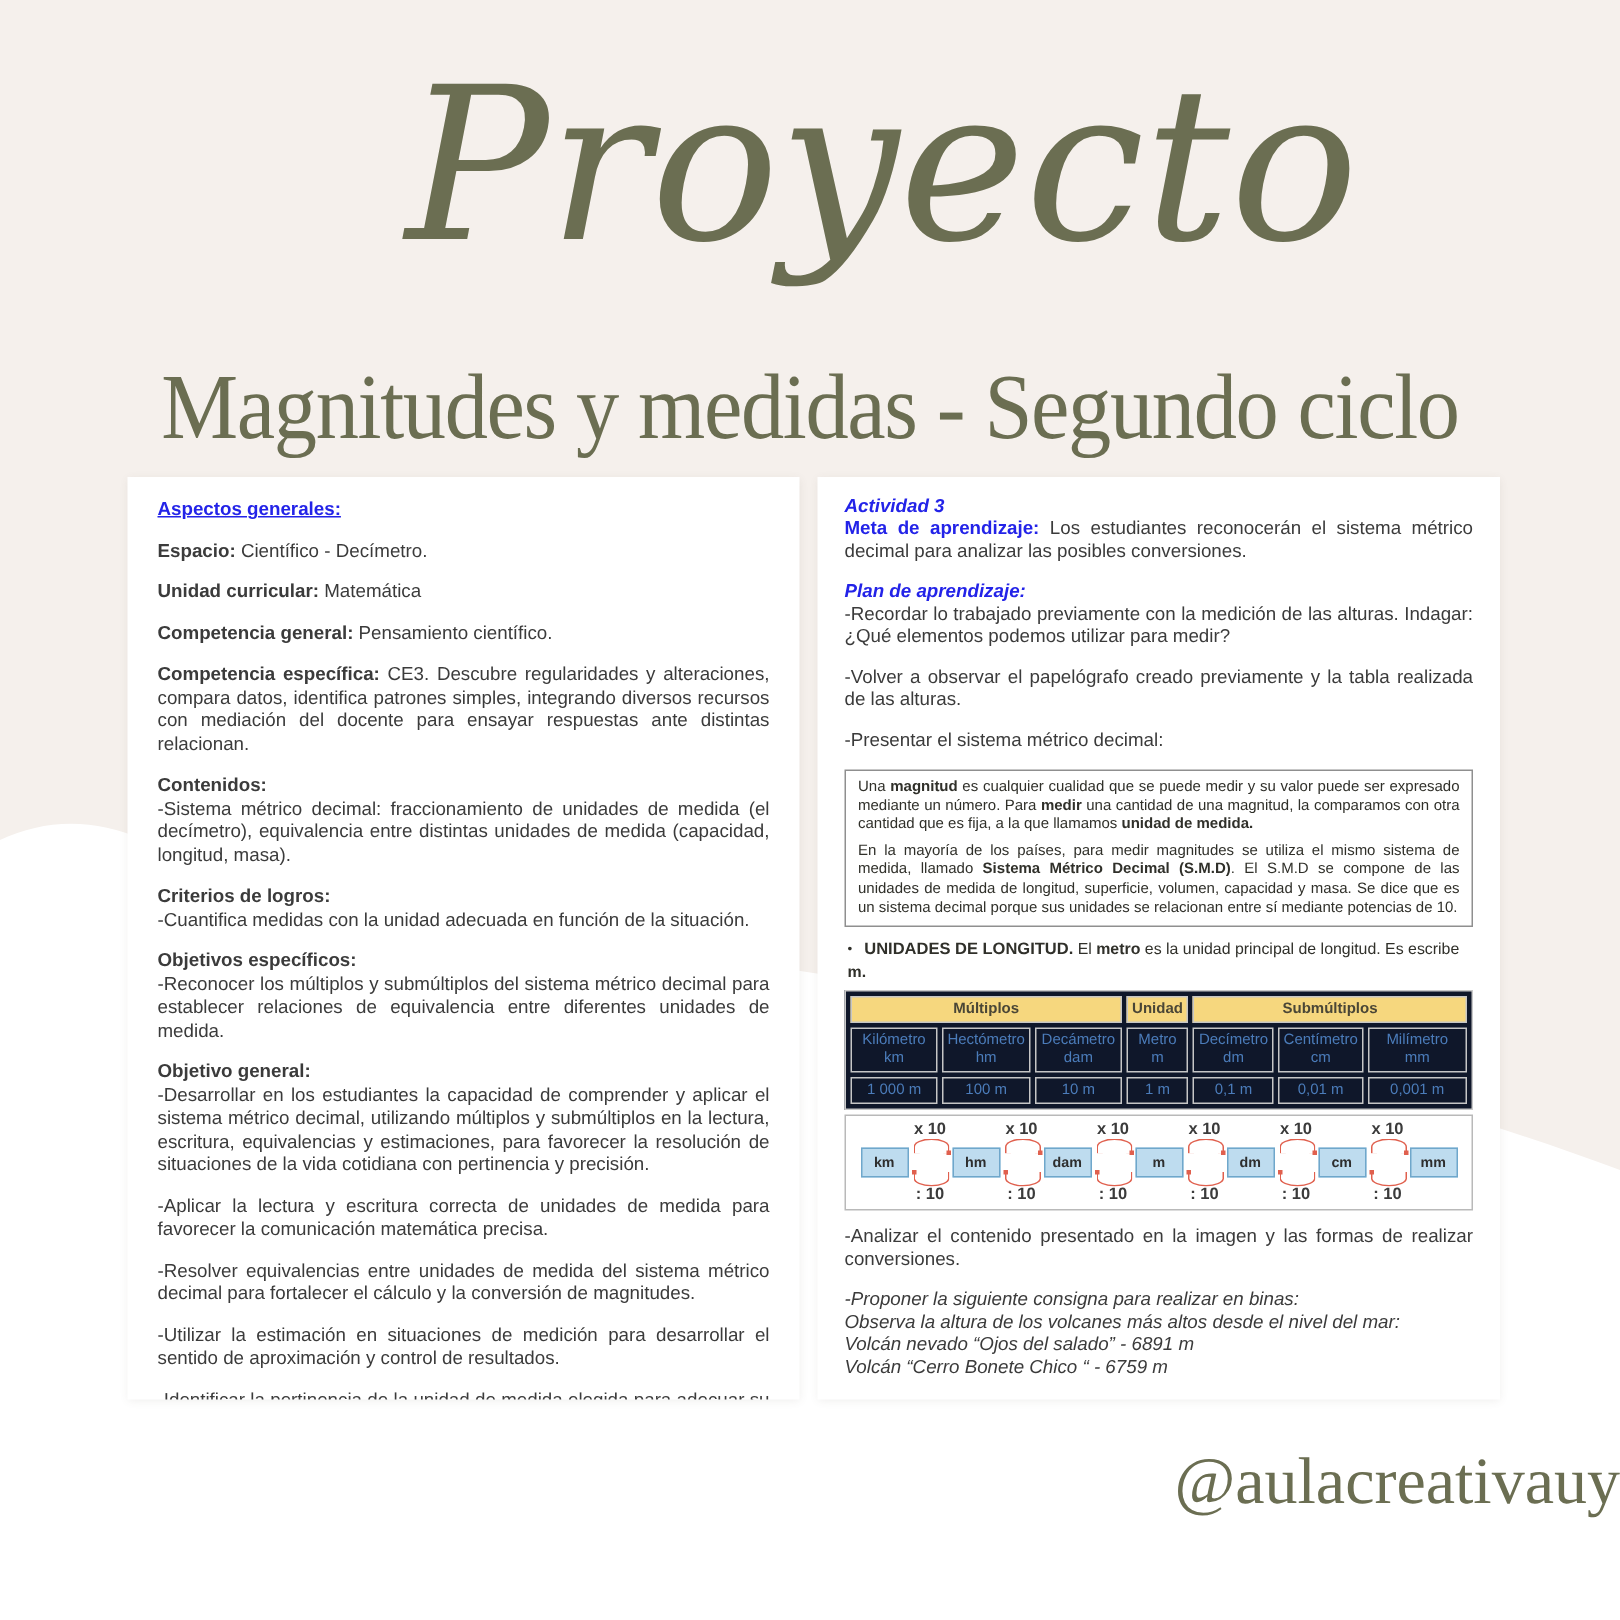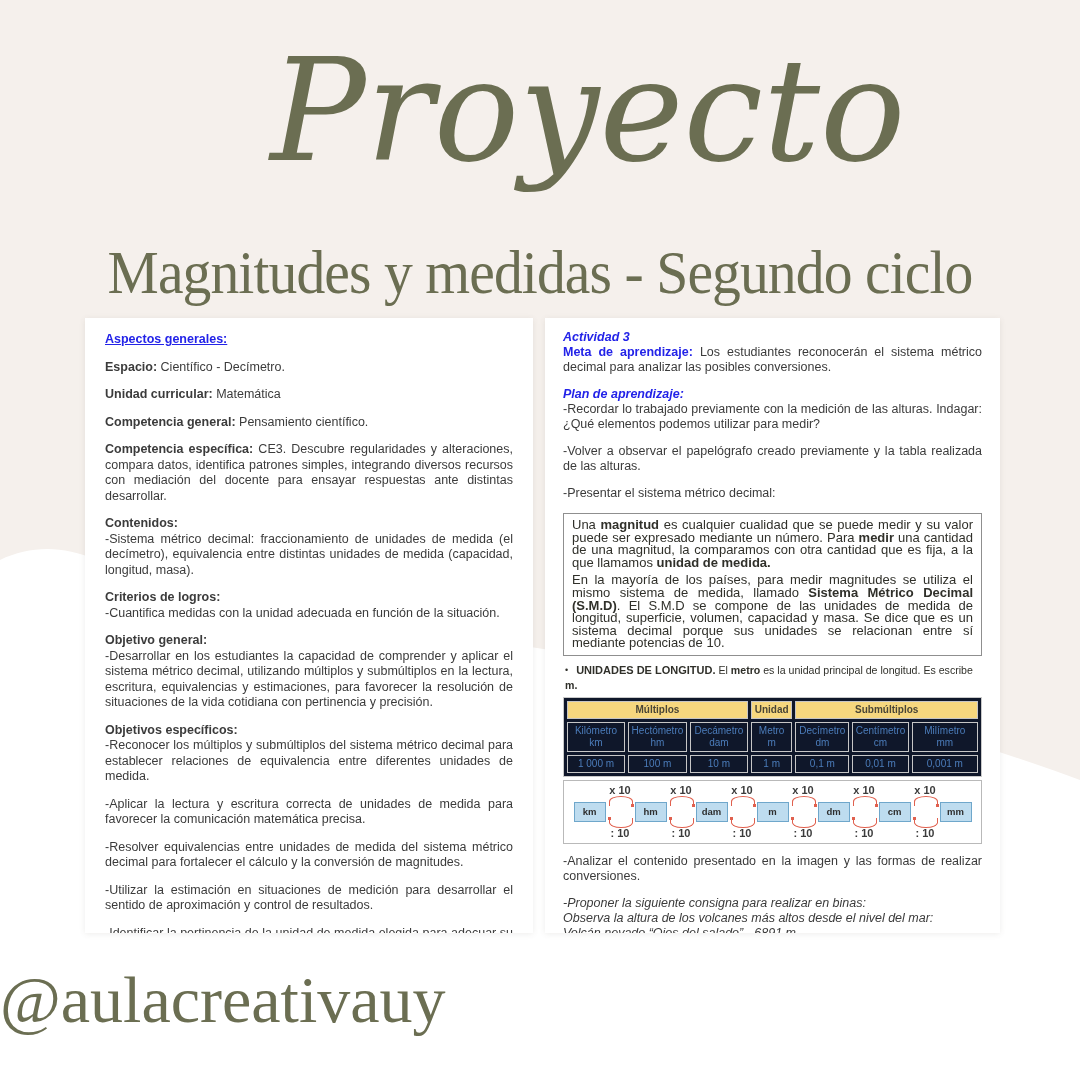--- a/index.html
+++ b/index.html
@@ -15,41 +15,41 @@
     position:absolute;top:8px;left:0;width:100%;text-align:center;z-index:2;
     font-family:"DejaVu Serif", serif;font-style:italic;font-weight:400;
     font-size:142px;line-height:1.45;color:#6b6e52;padding-left:48px;
   }
   .subtitle{
     position:absolute;top:238px;left:0;width:100%;text-align:center;z-index:2;
     font-family:"Liberation Serif", serif;font-size:62px;line-height:1.1;color:#6b6e52;
     transform:scaleX(0.93);letter-spacing:-1px;
   }
   .footer-handle{
-    position:absolute;top:962px;left:0;width:100%;text-align:left;z-index:2;
-    font-family:"Liberation Serif", serif;font-size:66px;color:#6b6e52;
+    position:absolute;top:962px;left:0;width:100%;text-align:right;z-index:2;
+    font-family:"Liberation Serif", serif;font-size:44px;color:#6b6e52;
   }
   
   .page{
     position:absolute;top:318px;background:#ffffff;z-index:1;box-sizing:border-box;
     box-shadow:0 1px 6px rgba(90,80,70,0.10);
     color:#3b3b3b;font-size:12.5px;line-height:15.5px;overflow:hidden;
   }
   .page-left{left:85px;width:448px;height:615px;padding:14px 20px;}
   .page-right{left:545px;width:455px;height:615px;padding:12px 18px;line-height:15px;}
   .page p{margin:0 0 12px 0;text-align:justify;}
   .page p.tight{margin:0;font-style:italic;}
   .blue{color:#2323e8;font-weight:bold;}
   .center-heading{text-align:center;margin:0 0 12px 0;}
   .center-heading b{color:#2323e8;text-decoration:underline;}
   .sec-head{font-weight:bold;}
   
   .smd-image{margin:4px 0 10px 0;}
   .mag-box{
-    border:1px solid #8f8f8f;padding:5px 8px;font-size:13px;line-height:12.6px;
+    border:1px solid #8f8f8f;padding:5px 8px;font-size:10px;line-height:12.6px;
     color:#30302a;text-align:justify;
   }
   .mag-box p{margin:0 0 5px 0;text-align:justify;}
   .mag-box p:last-child{margin:0;}
   .units-line{font-size:10.6px;margin:7px 0 4px 2px;color:#30302a;text-align:left;}
   .units-line .lead{font-weight:bold;font-size:11px;}
   .units-line .bullet{margin-right:8px;font-size:9px;vertical-align:1px;}
   table.smd{
     border-collapse:separate;border-spacing:3px;width:100%;
     background:#0f172a;border:1px solid #c9c9c9;
@@ -94,26 +94,26 @@
 
 <div class="main-title">Proyecto</div>
 <div class="subtitle">Magnitudes y medidas - Segundo ciclo</div>
 
 <div class="page page-left">
   <p class="center-heading"><b>Aspectos generales:</b></p>
 
   <p><b>Espacio:</b> <span>Científico - Decímetro.</span></p>
   <p><b>Unidad curricular:</b> <span>Matemática</span></p>
   <p><b>Competencia general:</b> <span>Pensamiento científico.</span></p>
-  <p><b>Competencia específica:</b> <span>CE3. Descubre regularidades y alteraciones, compara datos, identifica patrones simples, integrando diversos recursos con mediación del docente para ensayar respuestas ante distintas desarrollar.</span></p>
+  <p><b>Competencia específica:</b> <span>CE3. Descubre regularidades y alteraciones, compara datos, identifica patrones simples, integrando diversos recursos con mediación del docente para ensayar respuestas ante distintas relacionan.</span></p>
 
   <p><span class="sec-head">Contenidos:</span><br><span>-Sistema métrico decimal: fraccionamiento de unidades de medida (el decímetro), equivalencia entre distintas unidades de medida (capacidad, longitud, masa).</span></p>
   <p><span class="sec-head">Criterios de logros:</span><br><span>-Cuantifica medidas con la unidad adecuada en función de la situación.</span></p>
+  <p><span class="sec-head">Objetivos específicos:</span><br><span>-Reconocer los múltiplos y submúltiplos del sistema métrico decimal para establecer relaciones de equivalencia entre diferentes unidades de medida.</span></p>
   <p><span class="sec-head">Objetivo general:</span><br><span>-Desarrollar en los estudiantes la capacidad de comprender y aplicar el sistema métrico decimal, utilizando múltiplos y submúltiplos en la lectura, escritura, equivalencias y estimaciones, para favorecer la resolución de situaciones de la vida cotidiana con pertinencia y precisión.</span></p>
-  <p><span class="sec-head">Objetivos específicos:</span><br><span>-Reconocer los múltiplos y submúltiplos del sistema métrico decimal para establecer relaciones de equivalencia entre diferentes unidades de medida.</span></p>
 
   <p>-Aplicar la lectura y escritura correcta de unidades de medida para favorecer la comunicación matemática precisa.</p>
   <p>-Resolver equivalencias entre unidades de medida del sistema métrico decimal para fortalecer el cálculo y la conversión de magnitudes.</p>
   <p>-Utilizar la estimación en situaciones de medición para desarrollar el sentido de aproximación y control de resultados.</p>
   <p>-Identificar la pertinencia de la unidad de medida elegida para adecuar su uso a diferentes contextos y necesidades.</p>
 </div>
 
 <div class="page page-right">
   <p class="tight"><span class="blue">Actividad 3</span></p>
   <p><span class="blue">Meta de aprendizaje:</span> <span>Los estudiantes reconocerán el sistema métrico decimal para analizar las posibles conversiones.</span></p>

